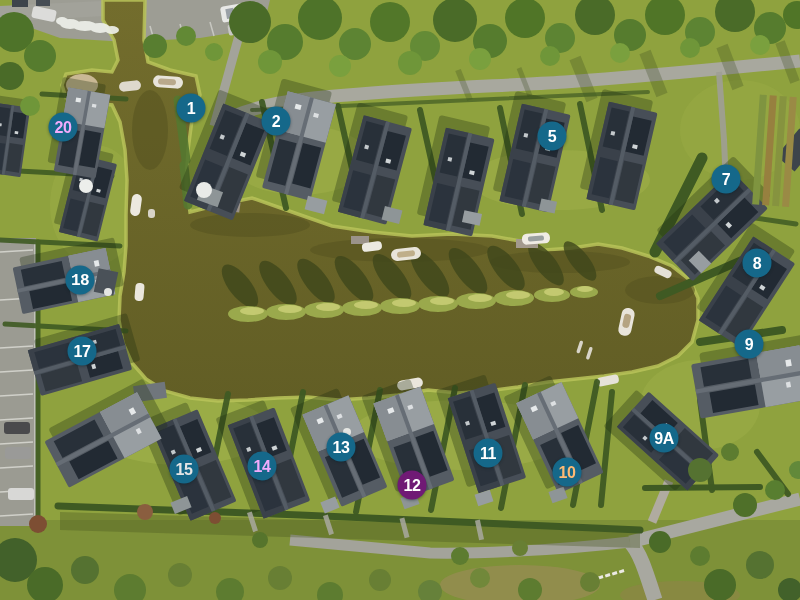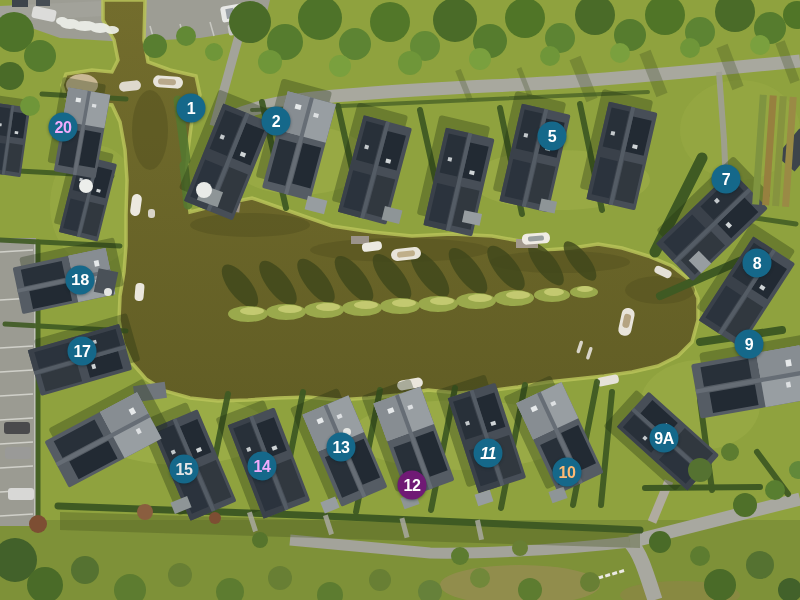--- a/index.html
+++ b/index.html
@@ -459,21 +459,21 @@
 
 <div class="marker-layer">
       <div class="marker" style="left: 191px; top: 108px; background: rgb(21, 104, 138); color: rgb(255, 255, 255);">1</div>
       <div class="marker" style="left: 276px; top: 121px; background: rgb(21, 104, 138); color: rgb(255, 255, 255);">2</div>
       <div class="marker" style="left: 552px; top: 136px; background: rgb(21, 104, 138); color: rgb(255, 255, 255);">5</div>
       <div class="marker" style="left: 726px; top: 179px; background: rgb(21, 104, 138); color: rgb(255, 255, 255);">7</div>
       <div class="marker" style="left: 757px; top: 263px; background: rgb(21, 104, 138); color: rgb(255, 255, 255);">8</div>
       <div class="marker" style="left: 749px; top: 344px; background: rgb(21, 104, 138); color: rgb(255, 255, 255);">9</div>
       <div class="marker" style="left: 664px; top: 438px; background: rgb(21, 104, 138); color: rgb(255, 255, 255);">9A</div>
       <div class="marker" style="left: 567px; top: 448px; background: rgb(21, 104, 138); color: #fdba74; margin-top: 24px;">10</div>
-      <div class="marker" style="left: 488px; top: 453px; background: rgb(21, 104, 138); color: rgb(255, 255, 255); font-style: italic;">11</div>
+      <div class="marker" style="left: 488px; top: 453px; background: rgb(21, 104, 138); color: rgb(255, 255, 255);">11</div>
       <div class="marker" style="left: 412px; top: 453px; background: #701a75; color: rgb(255, 255, 255); margin-top: 32px;">12</div>
       <div class="marker" style="left: 341px; top: 447px; background: rgb(21, 104, 138); color: rgb(255, 255, 255);">13</div>
       <div class="marker" style="left: 262px; top: 466px; background: rgb(21, 104, 138); color: #f0abfc;">14</div>
       <div class="marker" style="left: 184px; top: 469px; background: rgb(21, 104, 138); color: #e5e5e5;">15</div>
       <div class="marker" style="left: 82px; top: 351px; background: rgb(21, 104, 138); color: rgb(255, 255, 255);">17</div>
       <div class="marker" style="left: 80px; top: 280px; background: rgb(21, 104, 138); color: rgb(255, 255, 255); font-family: Liberation Mono, monospace;">18</div>
       <div class="marker" style="left: 63px; top: 127px; background: rgb(21, 104, 138); color: #f0abfc;">20</div>
     </div>
 </div>
 

